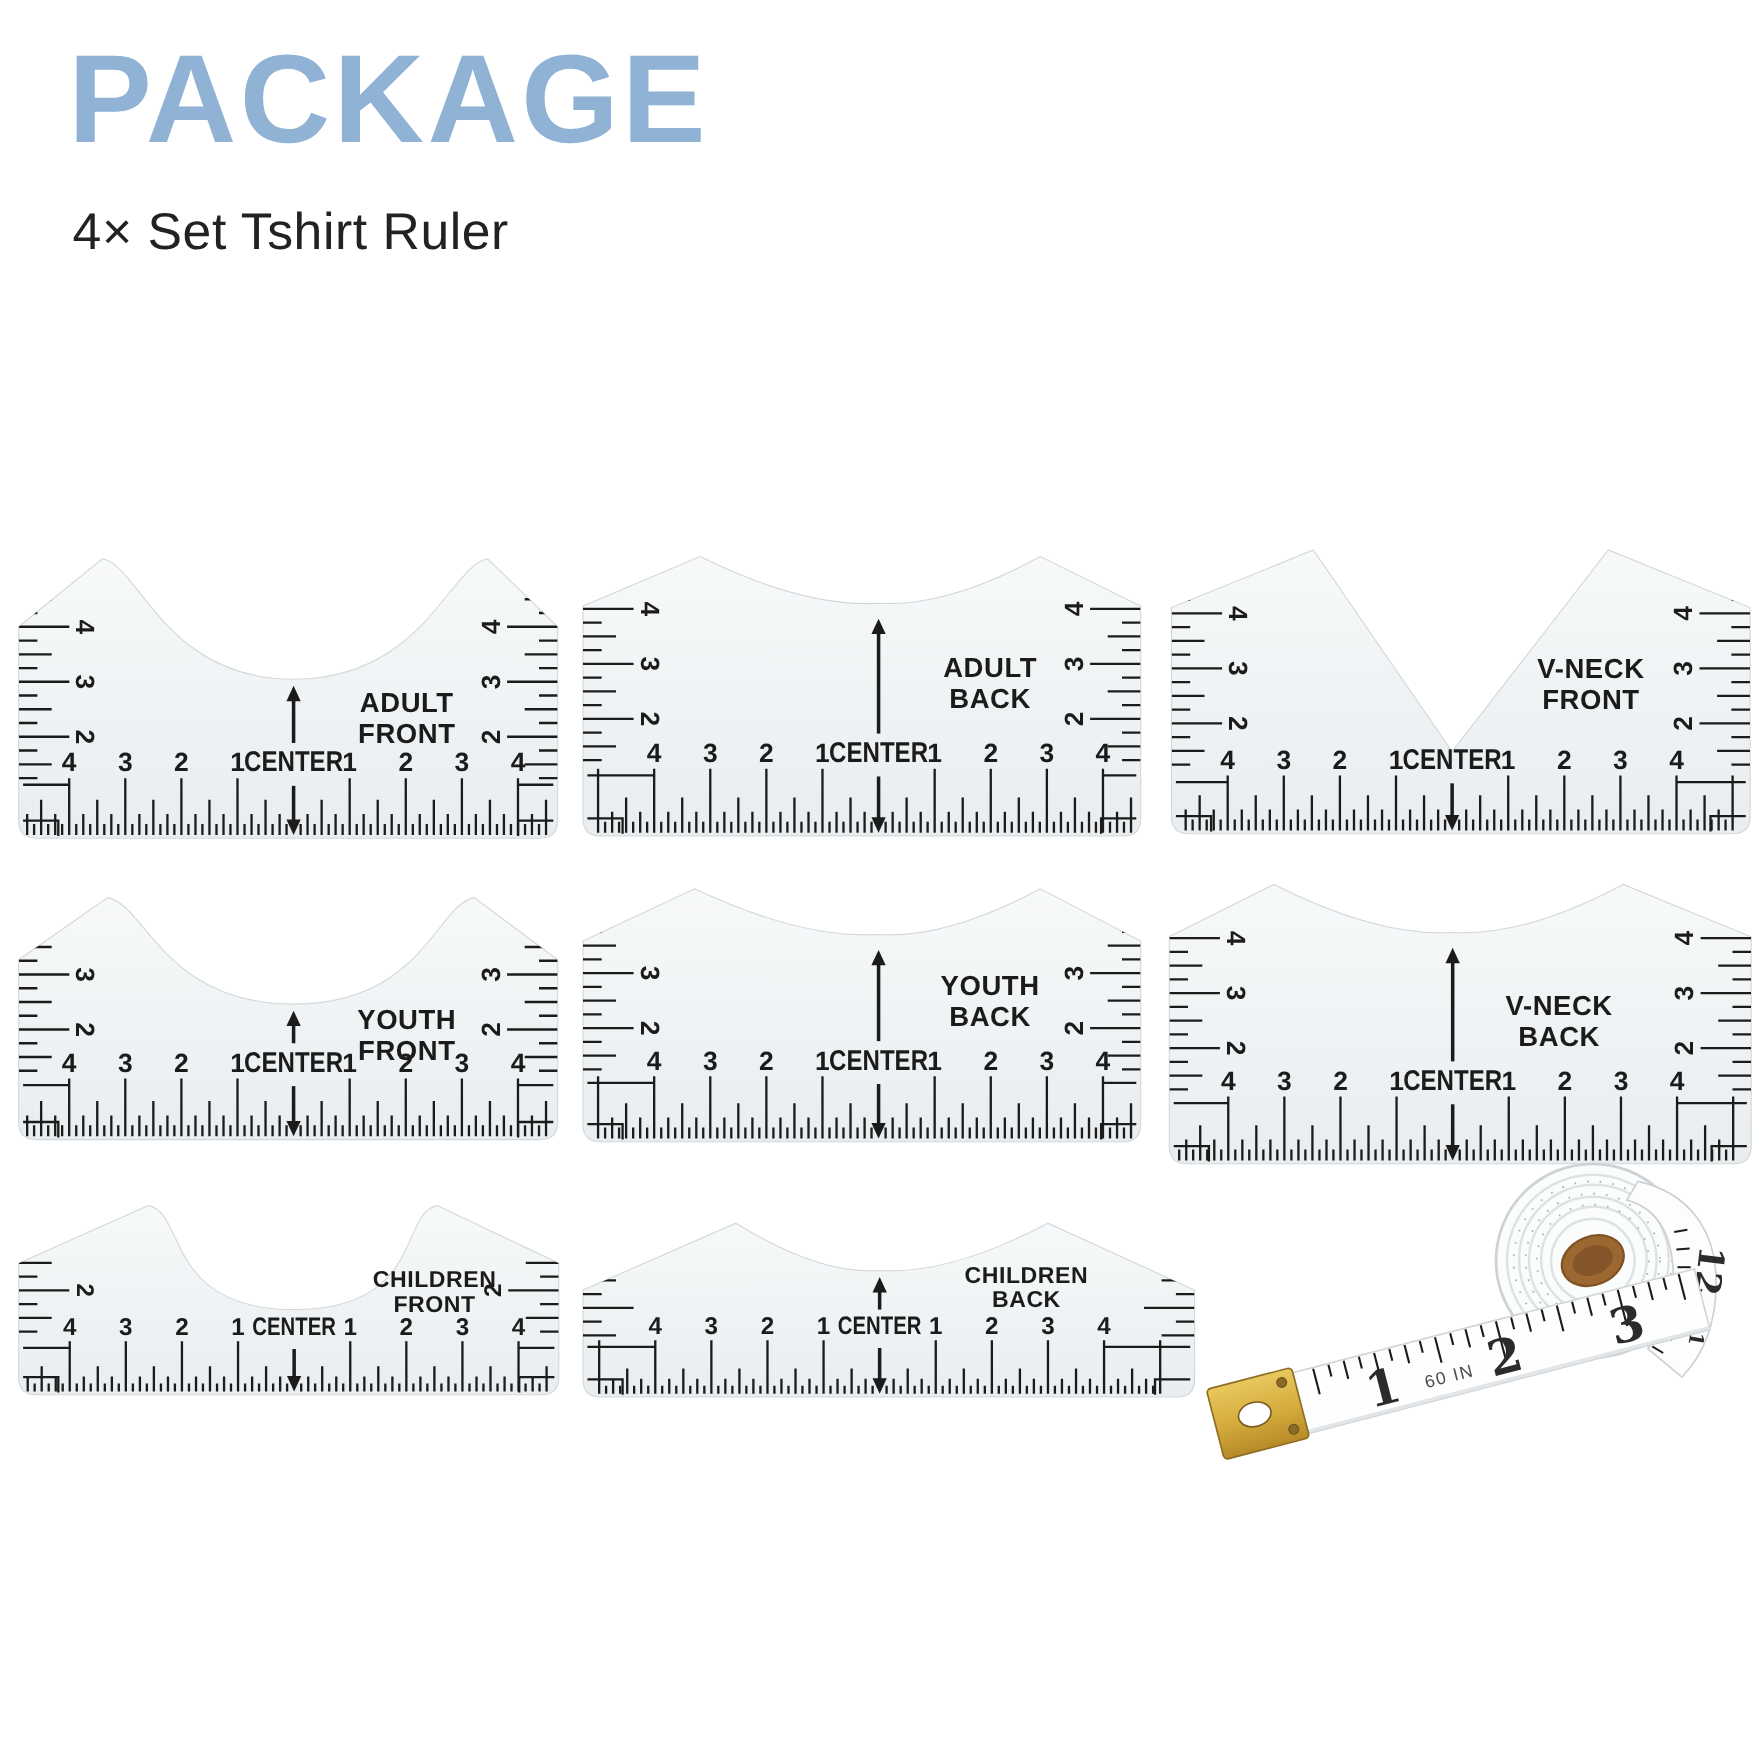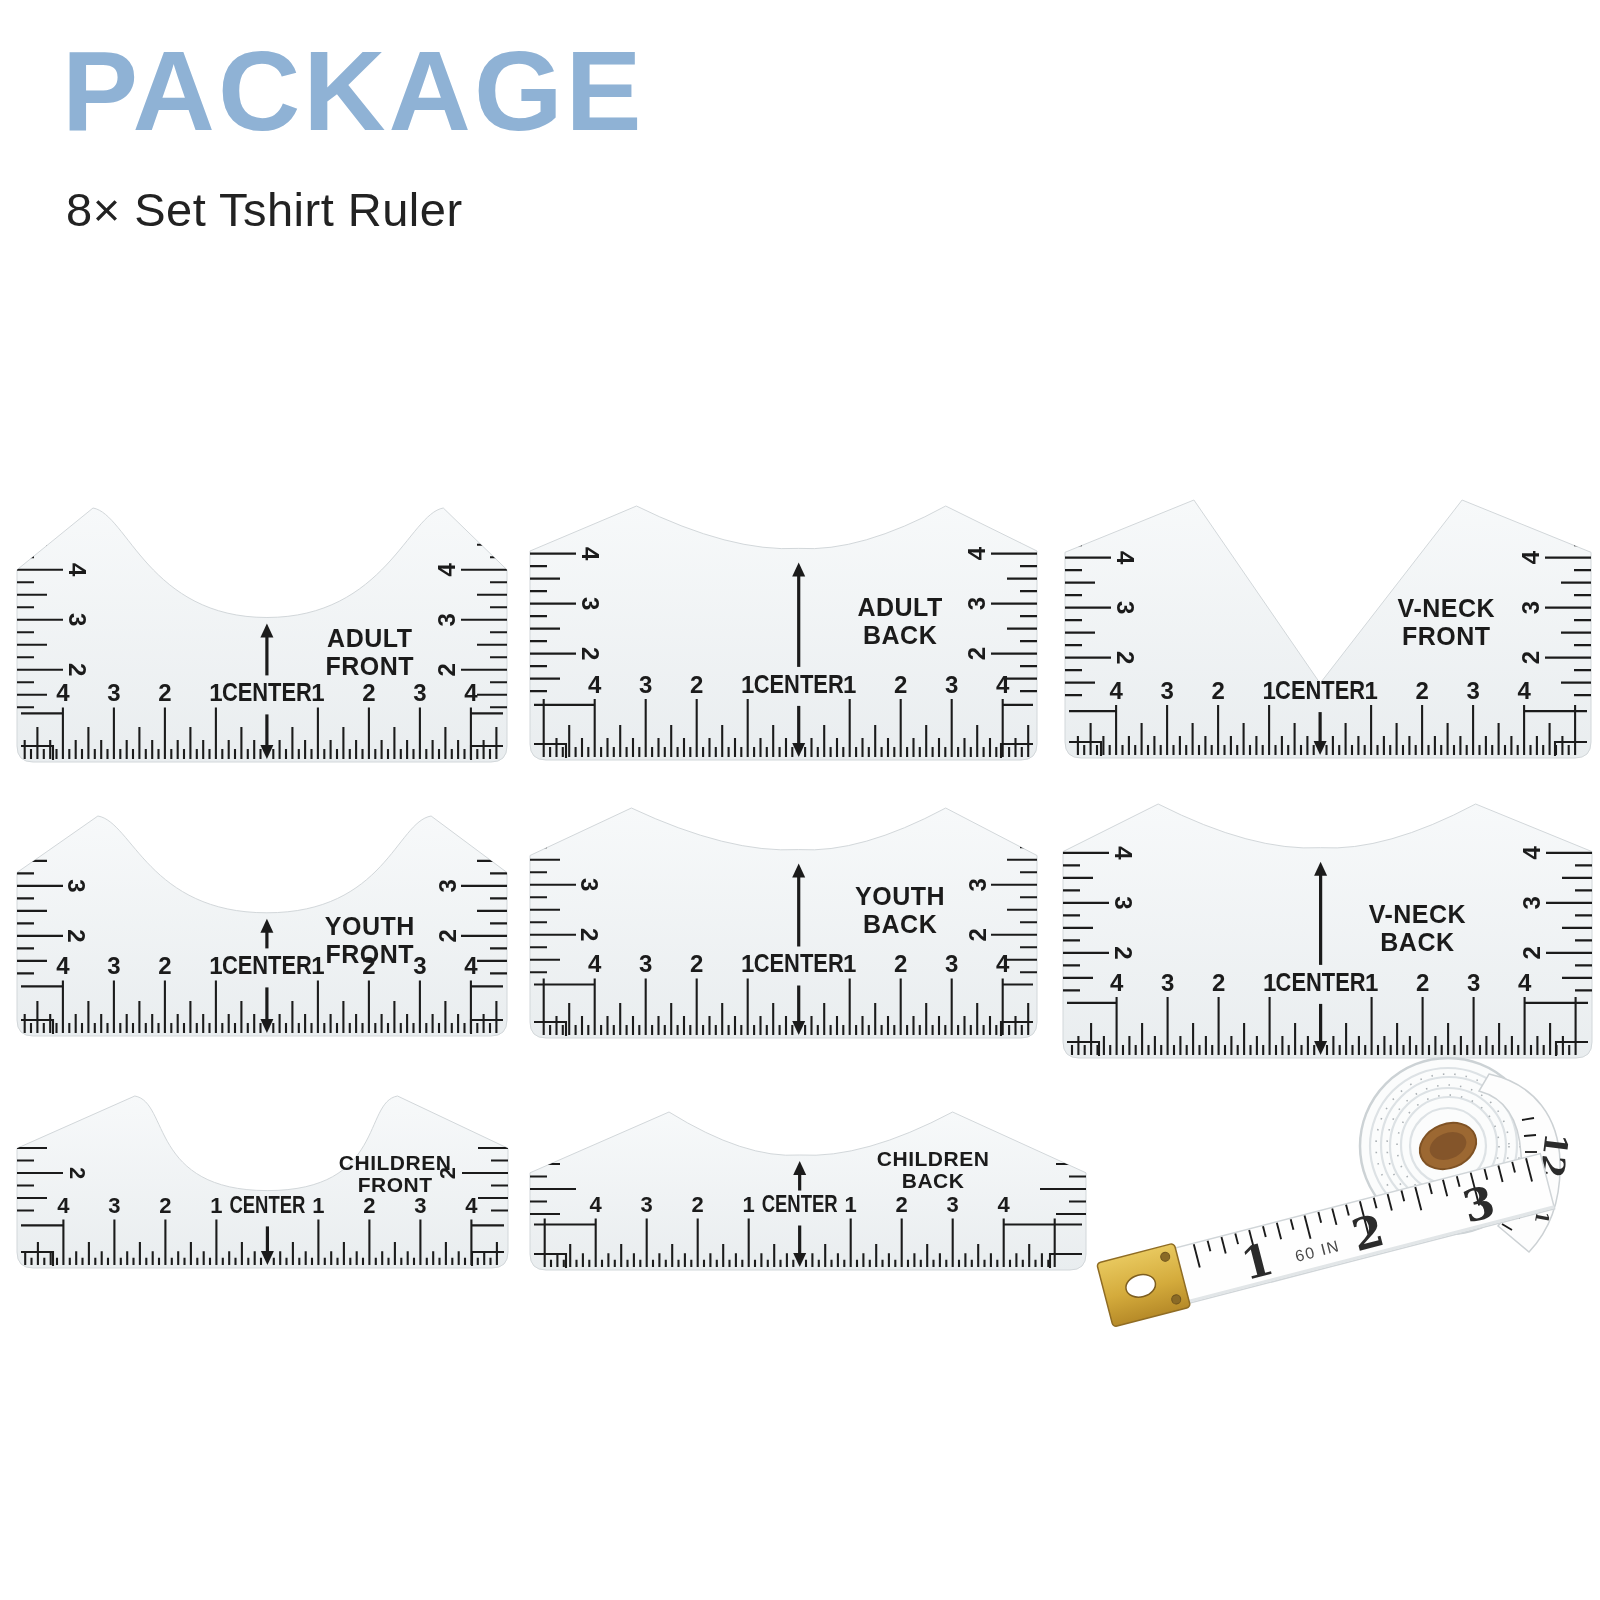--- a/index.html
+++ b/index.html
@@ -9,21 +9,21 @@
          letter-spacing:3px;line-height:1;}
   .subtitle{position:absolute;left:66px;top:182px;font-size:47px;font-weight:400;
          color:#222222;letter-spacing:0.5px;}
   svg{position:absolute;overflow:visible;}
 </style>
 </head>
 <body>
 
 <div id="board">
   <div class="title" style="color: rgb(143, 178, 213);">PACKAGE</div>
-  <div class="subtitle" style="color: rgb(34, 34, 34);">8× Set Tshirt Ruler</div>
+  <div class="subtitle" style="color: rgb(34, 34, 34);">4× Set Tshirt Ruler</div>
   <div id="rulers">
       <svg width="496" height="270" viewBox="0 0 496 270" style="left: 14px; top: 498px;">
         <defs>
           <linearGradient id="grad-adult-front" x1="0" y1="0" x2="0" y2="1">
             <stop offset="0%" stop-color="#f7f9fa"></stop>
             <stop offset="100%" stop-color="#e9edef"></stop>
           </linearGradient>
           <clipPath id="clip-adult-front">
             <path d="M 3 71.8 L 79.0 10 C 113.3 16, 135.3 119.5, 252.9 119.5 C 370.5 119.5, 395.0 16, 429.3 10 L 493 71.8 L 493 248 Q 493 264 477 264 L 19 264 Q 3 264 3 248 Z"></path>
           </clipPath>

